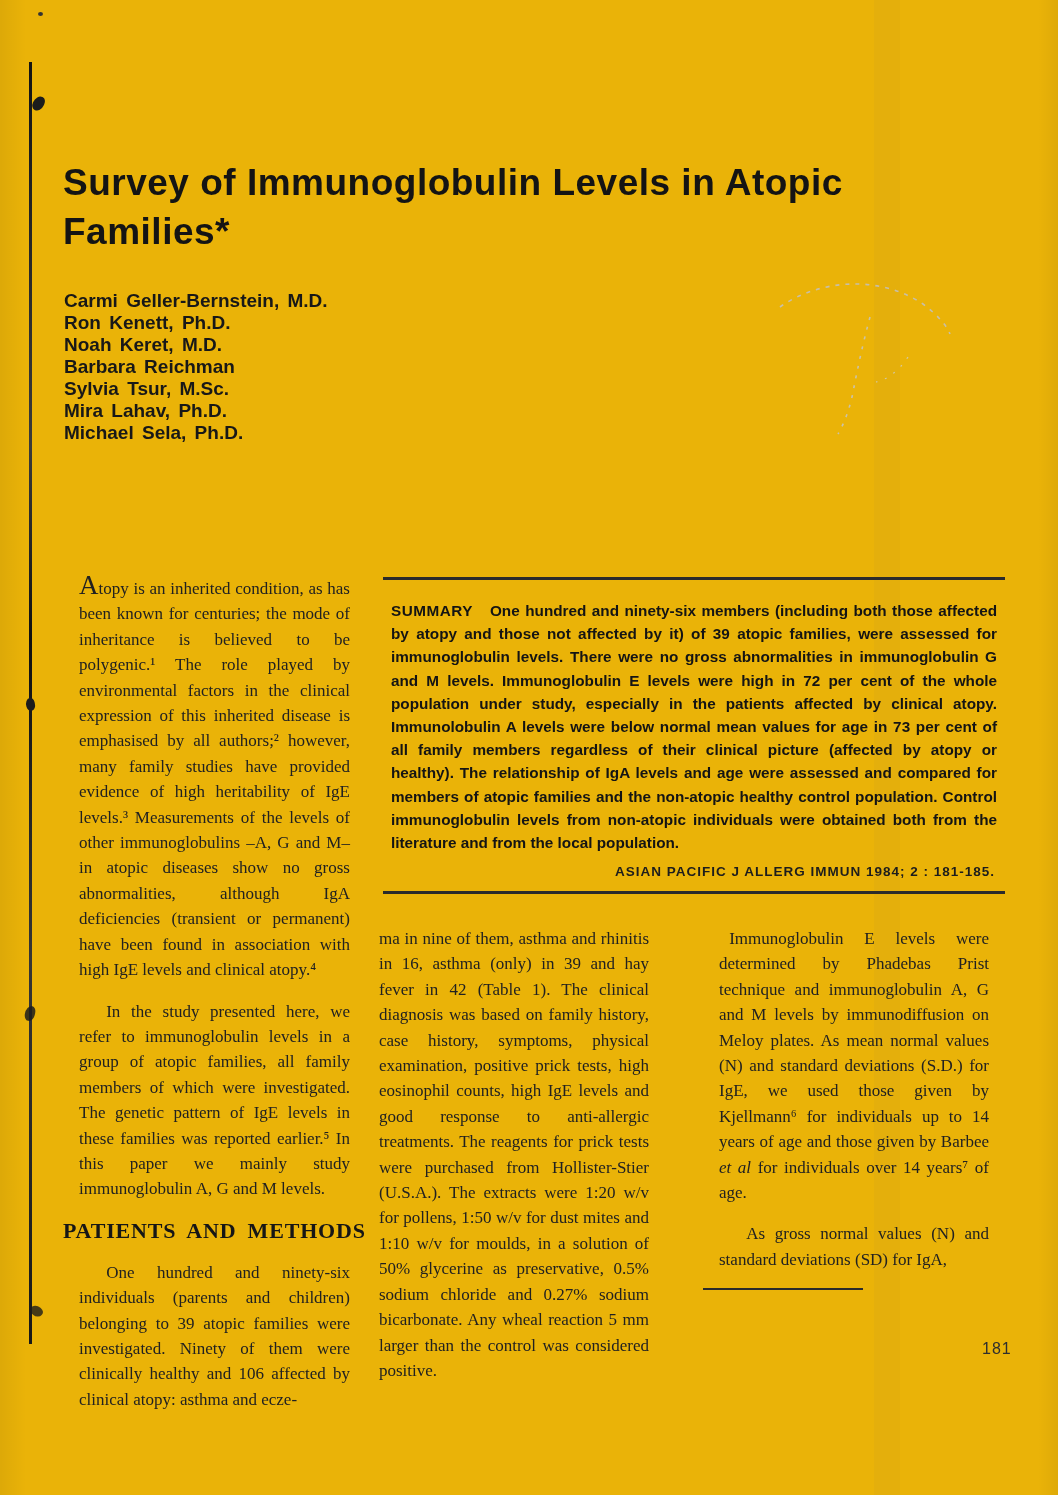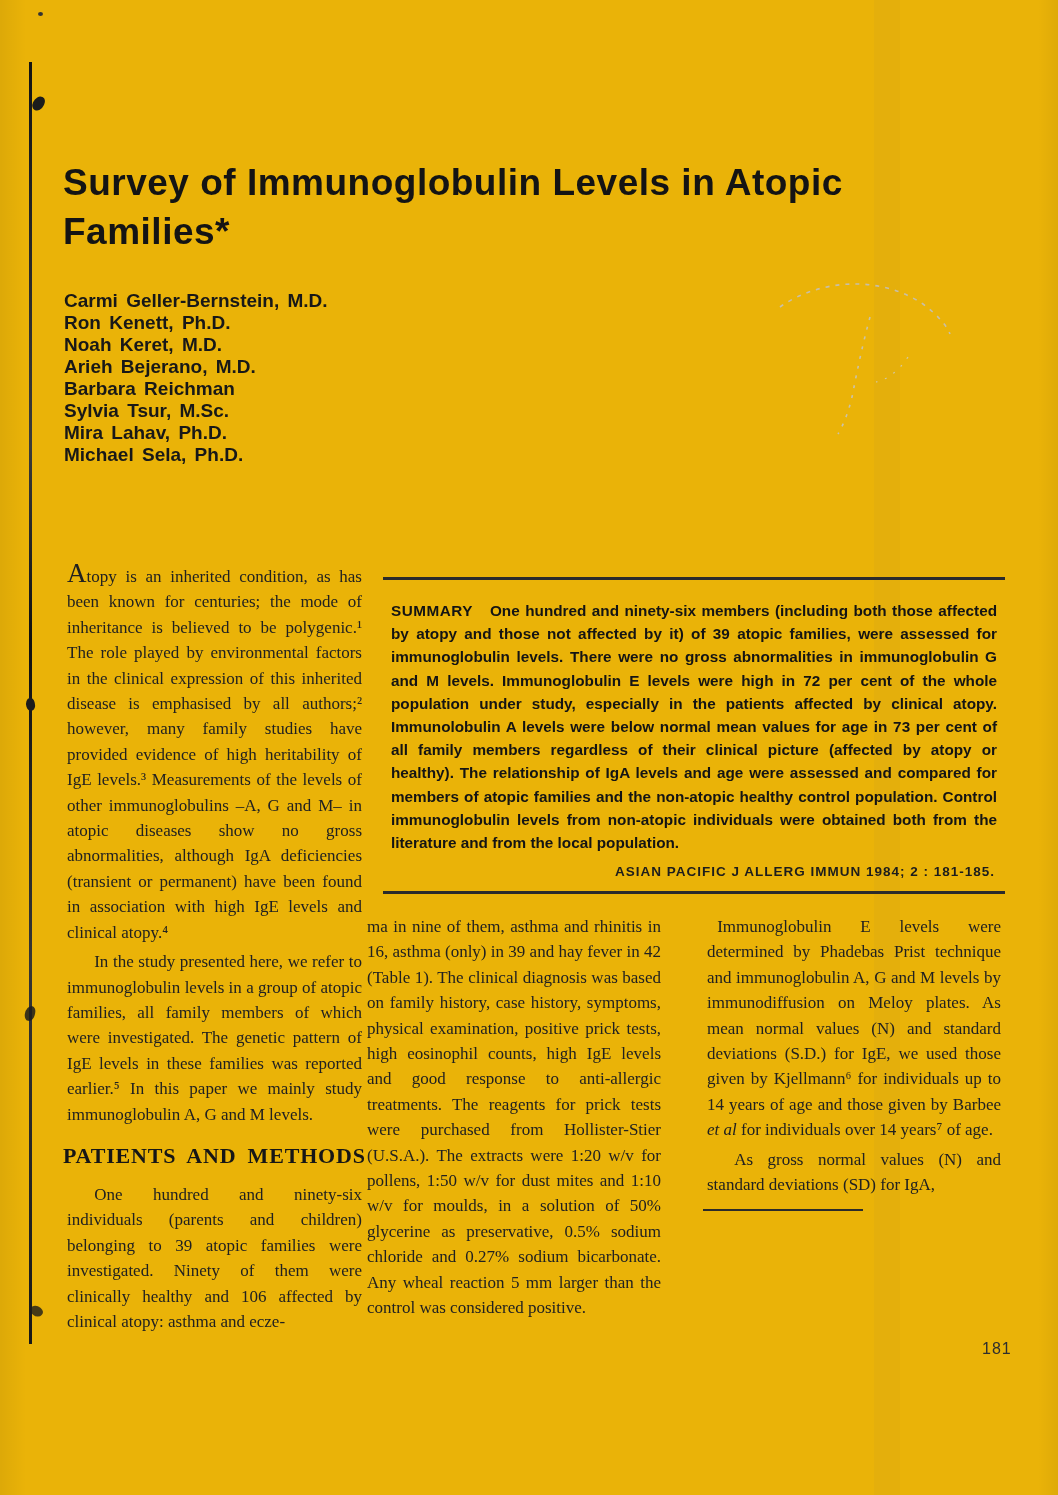--- a/index.html
+++ b/index.html
@@ -38,21 +38,21 @@
   .authors{
     position:absolute;left:64px;top:290px;width:360px;
     font-family:"Liberation Sans", sans-serif;
     font-weight:bold;font-size:19px;line-height:22px;
     word-spacing:3px;color:#181818;
   }
   .col{position:absolute;width:303px;}
   .col-left{left:63px;top:556px;}
   .col-mid{left:363px;top:910px;width:302px;}
   .col-right{left:703px;top:910px;width:302px;}
-  .body-p{margin:4px;font-size:17px;line-height:25.4px;text-align:justify;color:#212121;}
+  .body-p{margin:16px;font-size:17px;line-height:25.4px;text-align:justify;color:#212121;}
   .indent{text-indent:1.6em;}
   .small-indent{text-indent:0.6em;}
   .dropcap{font-size:27px;line-height:1;}
   .section-heading{
     margin:16px 0 13px;text-align:left;
     font-size:22px;font-weight:bold;letter-spacing:0.8px;word-spacing:5px;
     color:#161616;font-family:Liberation Serif, serif;
   }
   .summary-box{
     position:absolute;left:383px;top:577px;width:622px;
@@ -106,21 +106,20 @@
 
   <div class="title">
     <div>Survey of Immunoglobulin Levels in Atopic</div>
     <div>Families*</div>
   </div>
 
   <div class="authors">
     <div>Carmi Geller-Bernstein, M.D.</div>
     <div>Ron Kenett, Ph.D.</div>
     <div>Noah Keret, M.D.</div>
-    <div>Arieh Bejerano, M.D.</div>
     <div>Barbara Reichman</div>
     <div>Sylvia Tsur, M.Sc.</div>
     <div>Mira Lahav, Ph.D.</div>
     <div>Michael Sela, Ph.D.</div>
   </div>
 
   <div class="summary-box">
     <p class="summary-text">
       <span class="summary-label">SUMMARY</span><span>One hundred and ninety-six members (including both those affected by atopy and those not affected by it) of 39 atopic families, were assessed for immunoglobulin levels.  There were no gross abnormalities in immunoglobulin G and M levels.  Immunoglobulin E levels were high in 72 per cent of the whole population under study, especially in the patients affected by clinical atopy.  Immunolobulin A levels were below normal mean values for age in 73 per cent of all family members regardless of their clinical picture (affected by atopy or healthy).  The relationship of IgA levels and age were assessed and compared for members of atopic families and the non-atopic healthy control population.  Control immunoglobulin levels from non-atopic individuals were obtained both from the literature and from the local population.</span>
     </p>

